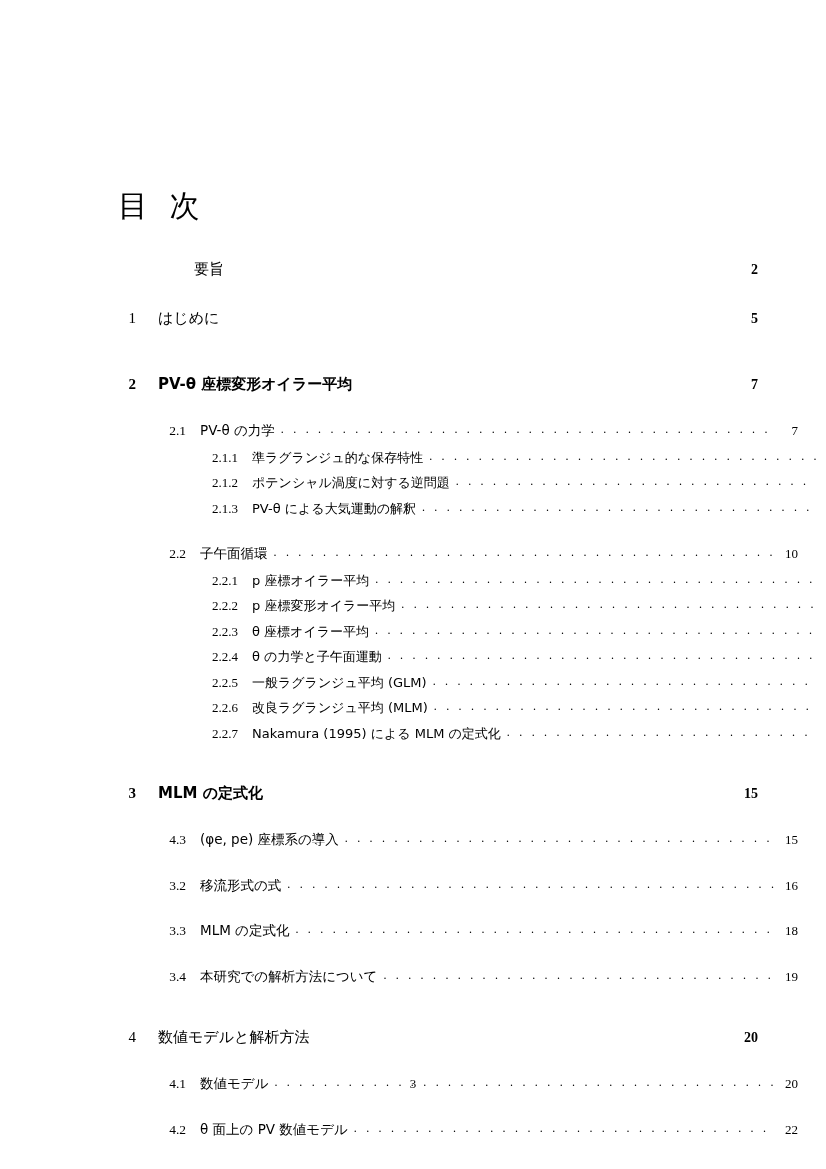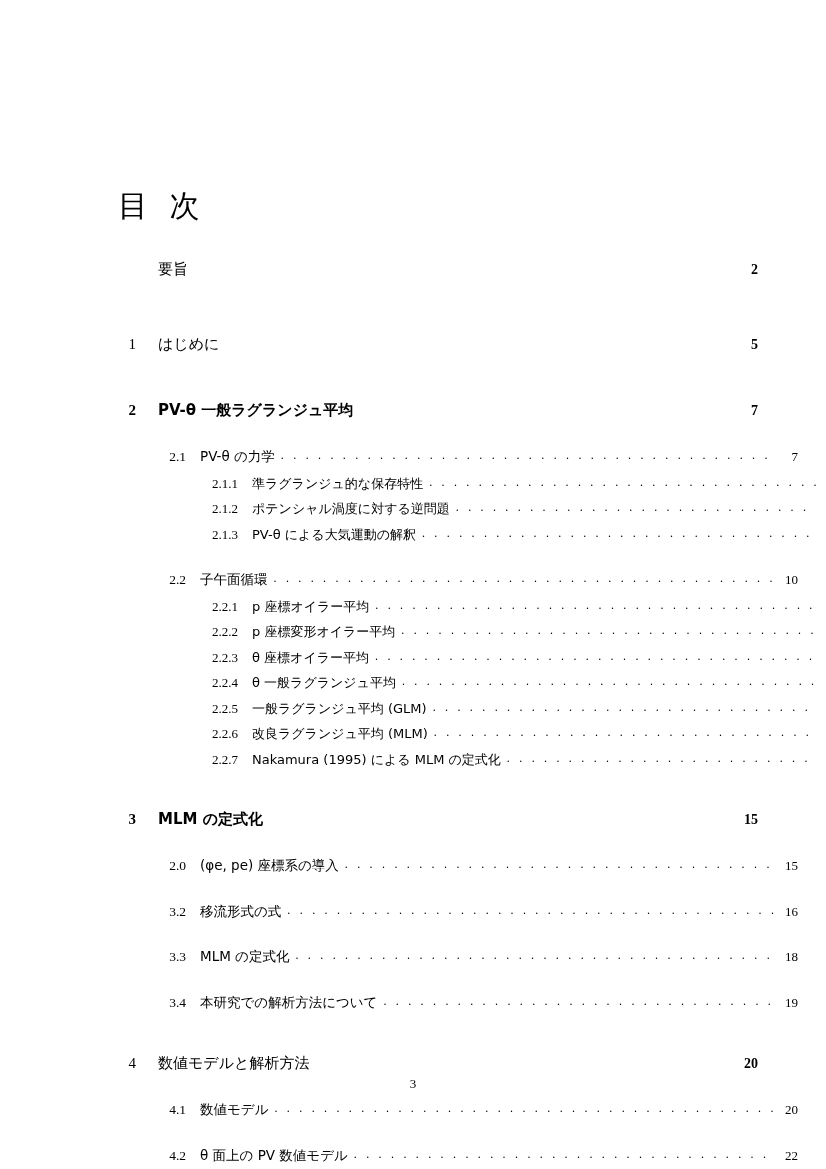--- a/index.html
+++ b/index.html
@@ -62,22 +62,22 @@
     top: -2px;
   }
   .page-no {
     flex: 0 0 auto;
     text-align: right;
     min-width: 18px;
   }
 
   
   .lvl-front {
-    margin-bottom: 26px;
     font-size: 15px;
+    gap: 36px;
   }
   .lvl-front .num { width: 18px; }
   .lvl-front .label { padding-left: 22px; }
   .lvl-front .page-no { font-weight: bold; font-size: 14px; }
 
   .lvl1 {
     font-size: 15px;
     margin-bottom: 17px;
   }
   .lvl1 .num { width: 18px; font-weight: bold; }
@@ -135,21 +135,21 @@
       <div class="sec-gap"></div>
       <div class="row lvl1 plain">
         <span class="num">1</span>
         <span class="label jp">はじめに</span>
         <span class="dots"></span>
         <span class="page-no">5</span>
       </div>
       <div class="sec-gap"></div>
       <div class="row lvl1">
         <span class="num">2</span>
-        <span class="label jp">PV-θ 一般ラグランジュ平均</span>
+        <span class="label jp">PV-θ 座標変形オイラー平均</span>
         <span class="dots"></span>
         <span class="page-no">7</span>
       </div>
       <div class="row lvl2">
         <span class="num">2.1</span>
         <span class="label jp">PV-θ の力学</span>
         <span class="dots">. . . . . . . . . . . . . . . . . . . . . . . . . . . . . . . . . . . . . . . . . . . . . . . . . . . . . . . . . . . . . . . . . . . . . . . . . . . . . . . . . . . . . . . . . </span>
         <span class="page-no">7</span>
       </div>
       <div class="row lvl3">
@@ -189,21 +189,21 @@
         <span class="page-no">11</span>
       </div>
       <div class="row lvl3">
         <span class="num">2.2.3</span>
         <span class="label jp">θ 座標オイラー平均</span>
         <span class="dots">. . . . . . . . . . . . . . . . . . . . . . . . . . . . . . . . . . . . . . . . . . . . . . . . . . . . . . . . . . . . . . . . . . . . . . . . . . . . . . . . . . . . . . . . . </span>
         <span class="page-no">11</span>
       </div>
       <div class="row lvl3">
         <span class="num">2.2.4</span>
-        <span class="label jp">θ 一般ラグランジュ平均</span>
+        <span class="label jp">θ の力学と子午面運動</span>
         <span class="dots">. . . . . . . . . . . . . . . . . . . . . . . . . . . . . . . . . . . . . . . . . . . . . . . . . . . . . . . . . . . . . . . . . . . . . . . . . . . . . . . . . . . . . . . . . </span>
         <span class="page-no">12</span>
       </div>
       <div class="row lvl3">
         <span class="num">2.2.5</span>
         <span class="label jp">一般ラグランジュ平均 (GLM)</span>
         <span class="dots">. . . . . . . . . . . . . . . . . . . . . . . . . . . . . . . . . . . . . . . . . . . . . . . . . . . . . . . . . . . . . . . . . . . . . . . . . . . . . . . . . . . . . . . . . </span>
         <span class="page-no">12</span>
       </div>
       <div class="row lvl3">
@@ -219,21 +219,21 @@
         <span class="page-no">13</span>
       </div>
       <div class="sec-gap"></div>
       <div class="row lvl1">
         <span class="num">3</span>
         <span class="label jp">MLM の定式化</span>
         <span class="dots"></span>
         <span class="page-no">15</span>
       </div>
       <div class="row lvl2">
-        <span class="num">2.0</span>
+        <span class="num">4.3</span>
         <span class="label jp">(φe, pe) 座標系の導入</span>
         <span class="dots">. . . . . . . . . . . . . . . . . . . . . . . . . . . . . . . . . . . . . . . . . . . . . . . . . . . . . . . . . . . . . . . . . . . . . . . . . . . . . . . . . . . . . . . . . </span>
         <span class="page-no">15</span>
       </div>
       <div class="row lvl2">
         <span class="num">3.2</span>
         <span class="label jp">移流形式の式</span>
         <span class="dots">. . . . . . . . . . . . . . . . . . . . . . . . . . . . . . . . . . . . . . . . . . . . . . . . . . . . . . . . . . . . . . . . . . . . . . . . . . . . . . . . . . . . . . . . . </span>
         <span class="page-no">16</span>
       </div>

